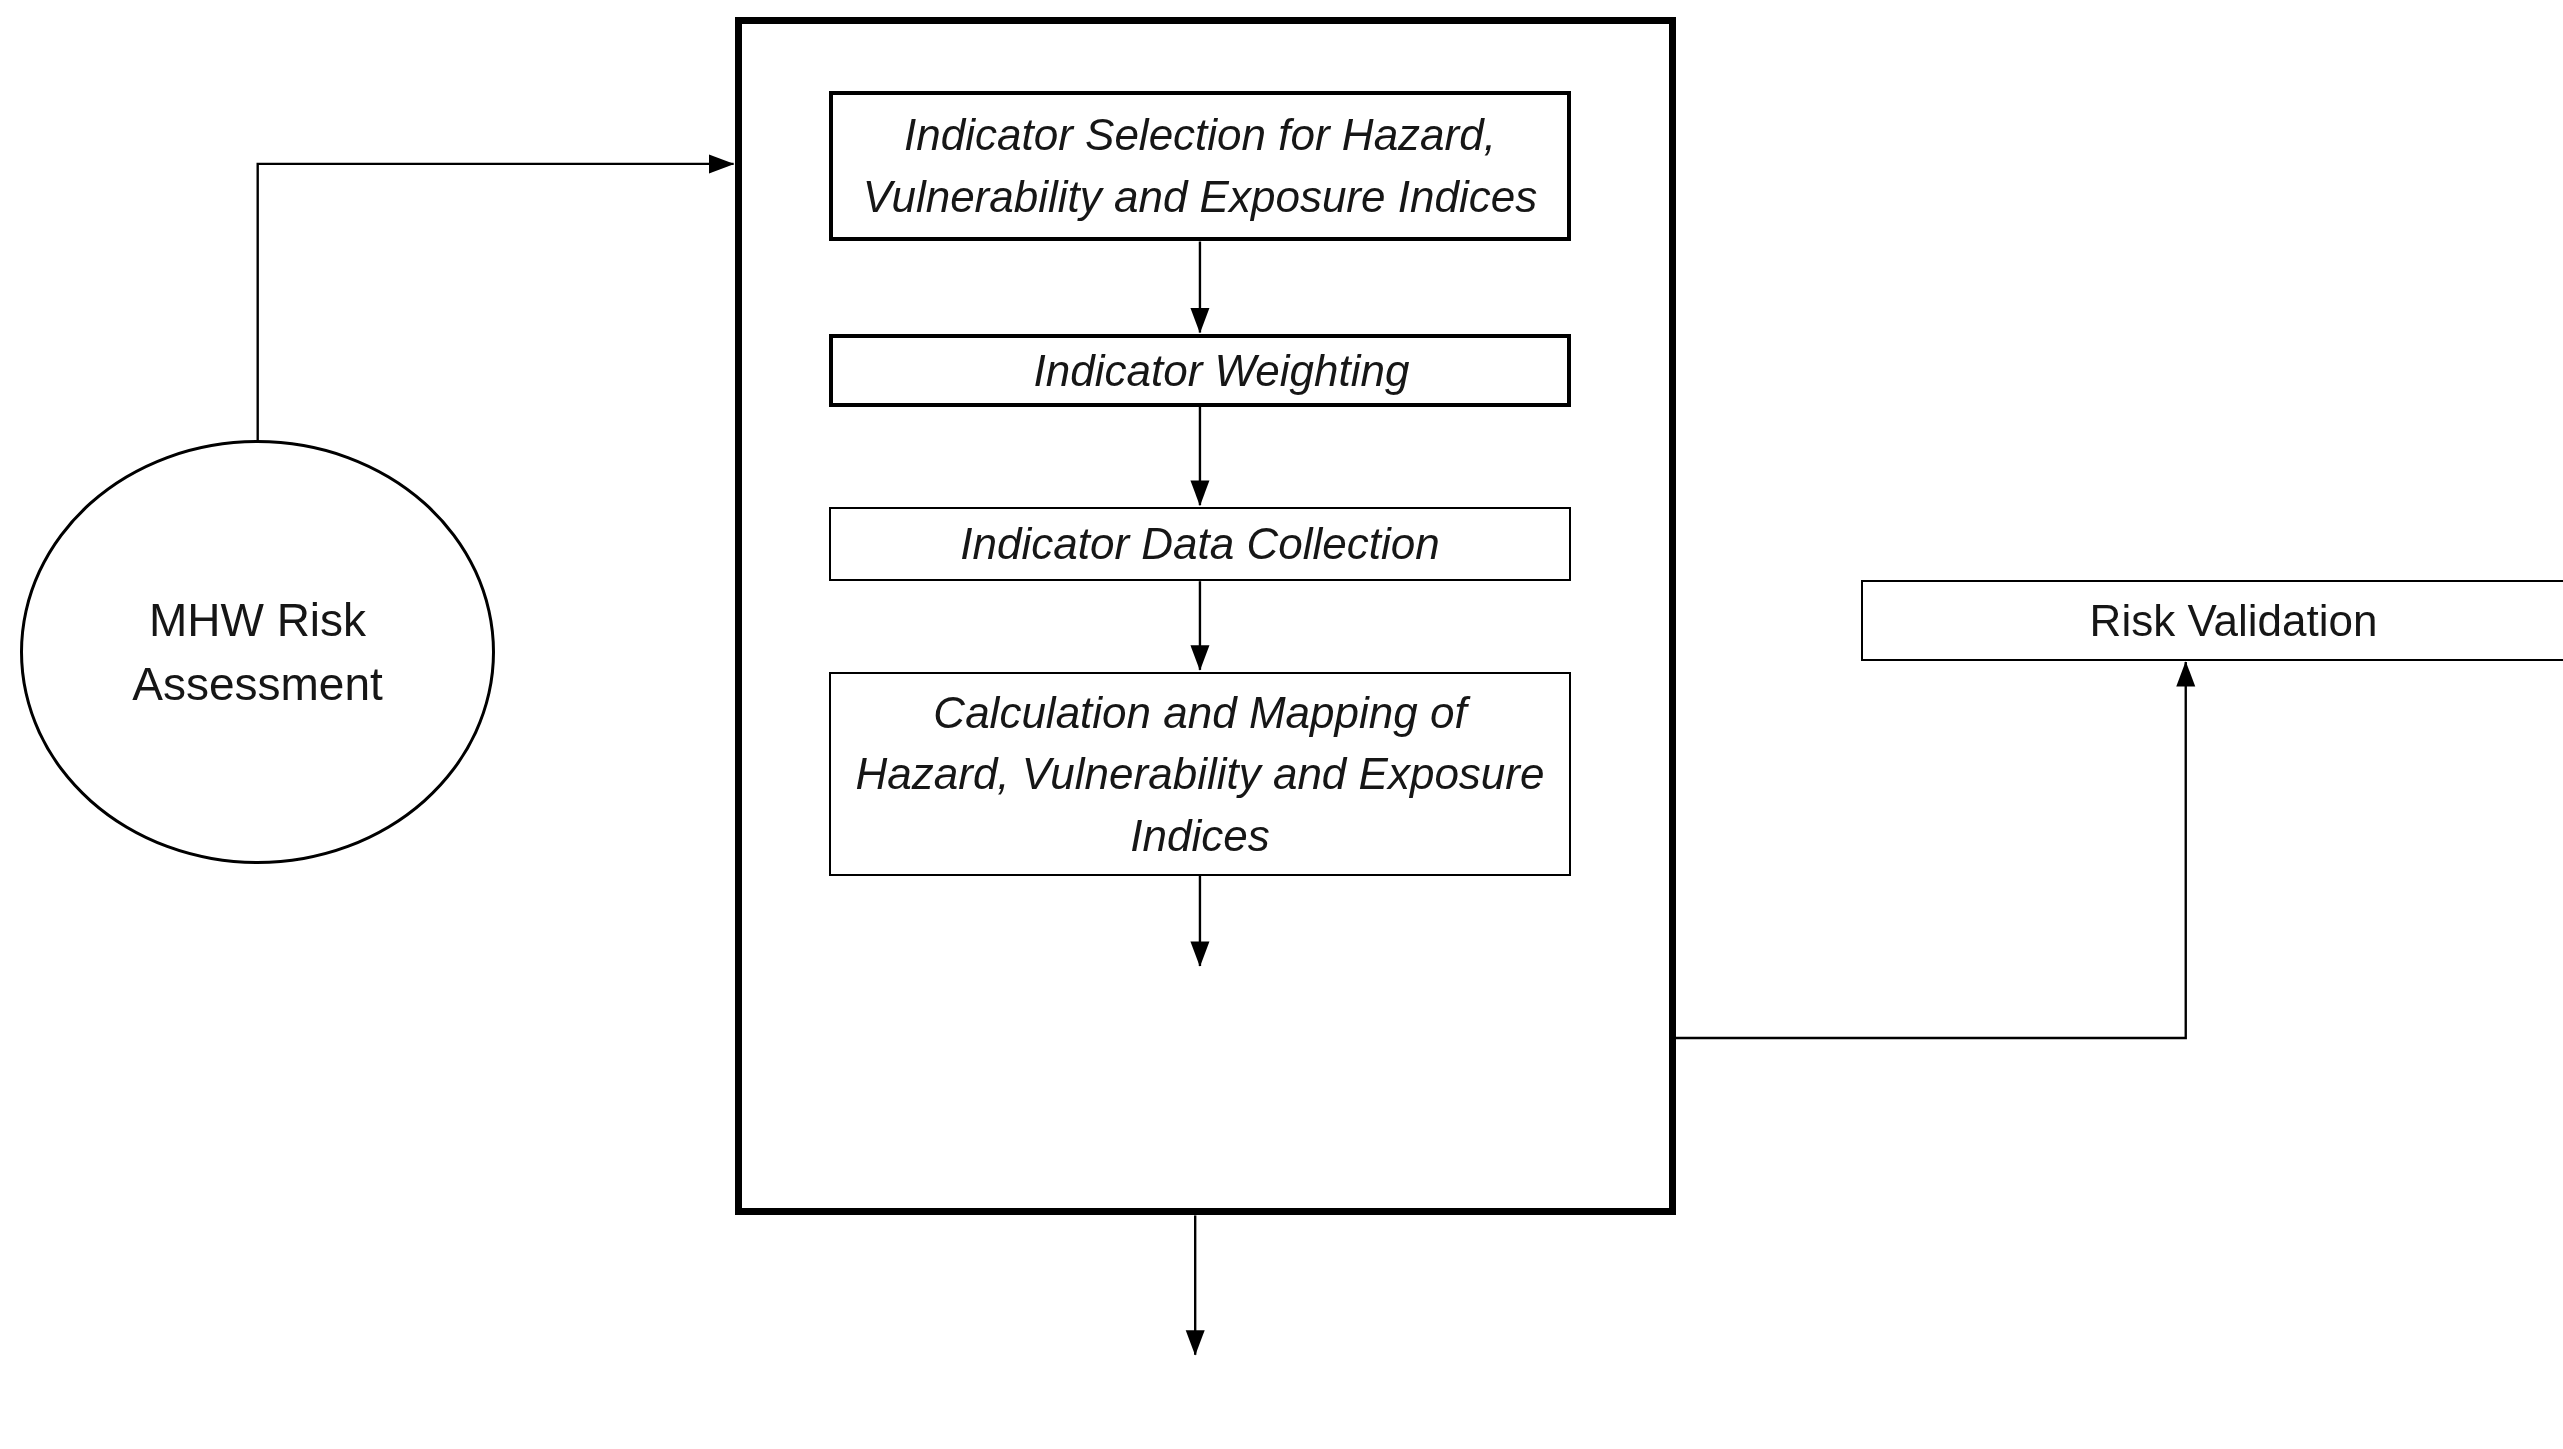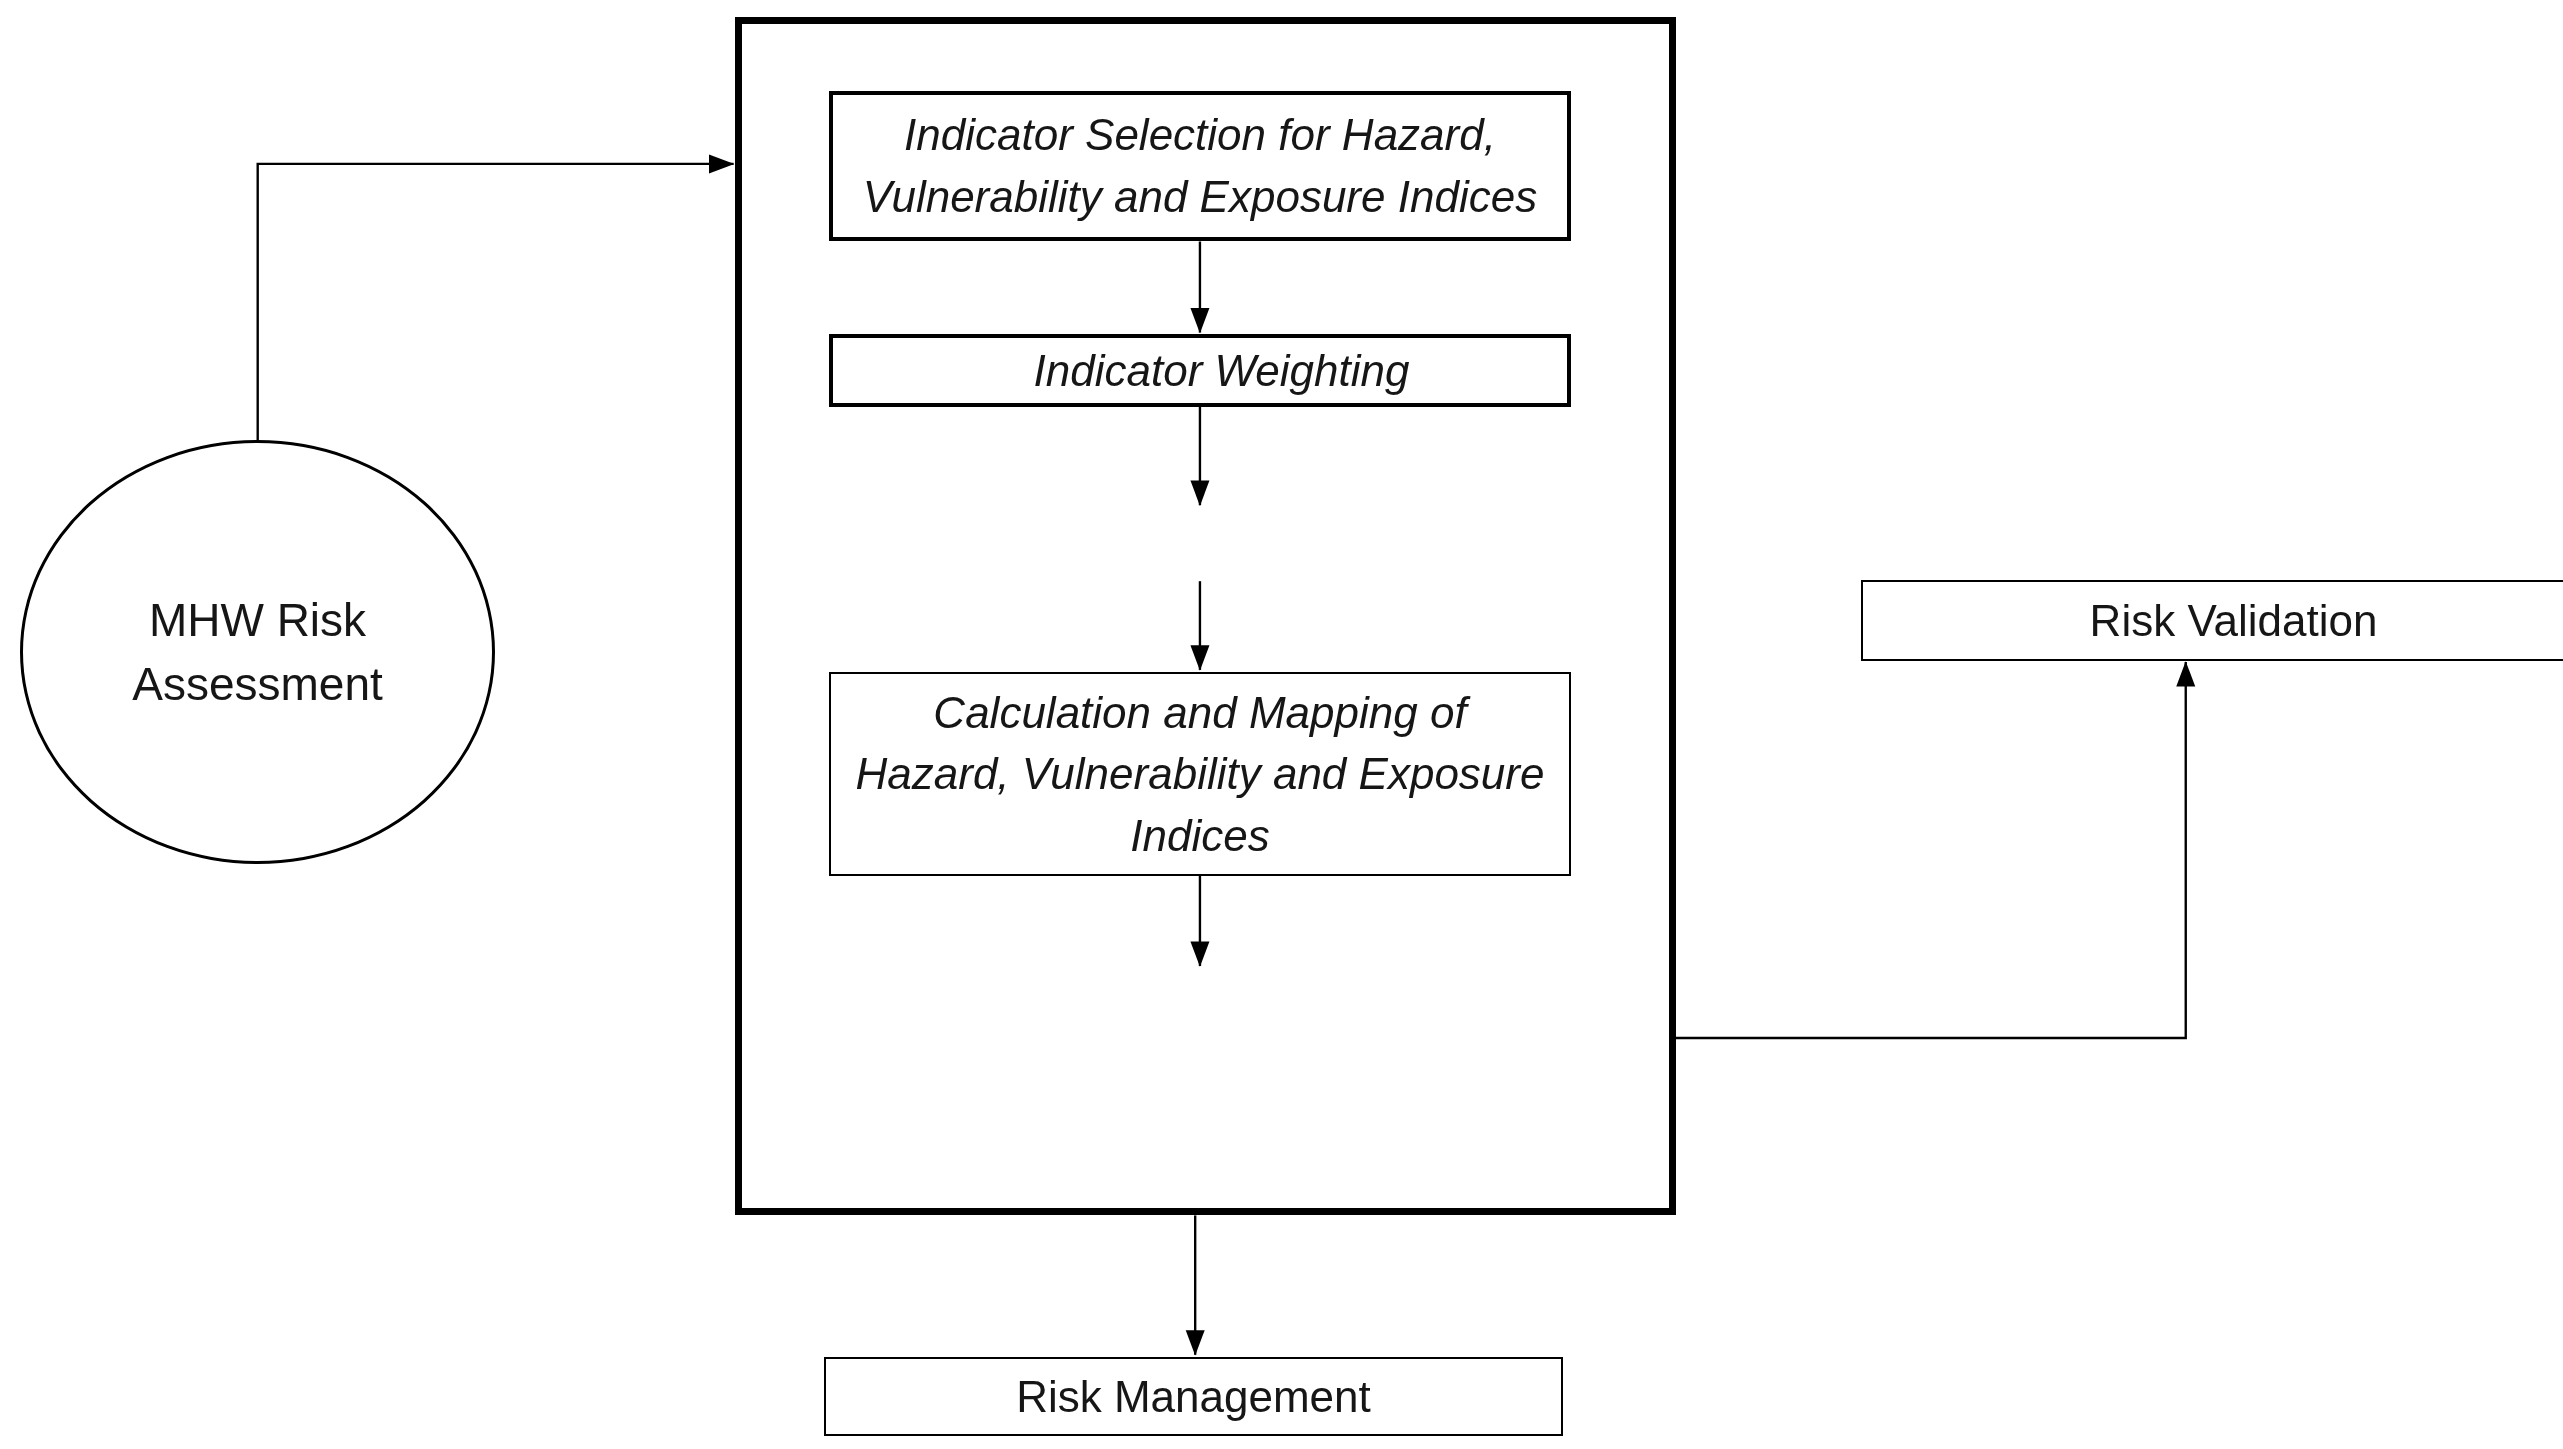--- a/index.html
+++ b/index.html
@@ -95,30 +95,30 @@
 
   <div class="node step step1">
     <div class="label">Indicator Selection for Hazard,
 Vulnerability and Exposure Indices</div>
   </div>
 
   <div class="node step step2">
     <div class="label">Indicator Weighting</div>
   </div>
 
+  <div class="node step step3">
+    <div class="label">Indicator Data Collection</div>
+  </div>
 
   <div class="node step step4">
     <div class="label">Calculation and Mapping of
 Hazard, Vulnerability and Exposure
 Indices</div>
   </div>
 
 
   <div class="node risk-validation">
     <div class="label">Risk Validation</div>
   </div>
 
-  <div class="node risk-management">
-    <div class="label">Risk Management</div>
-  </div>
 
 </div>
 
 
 </body></html>

